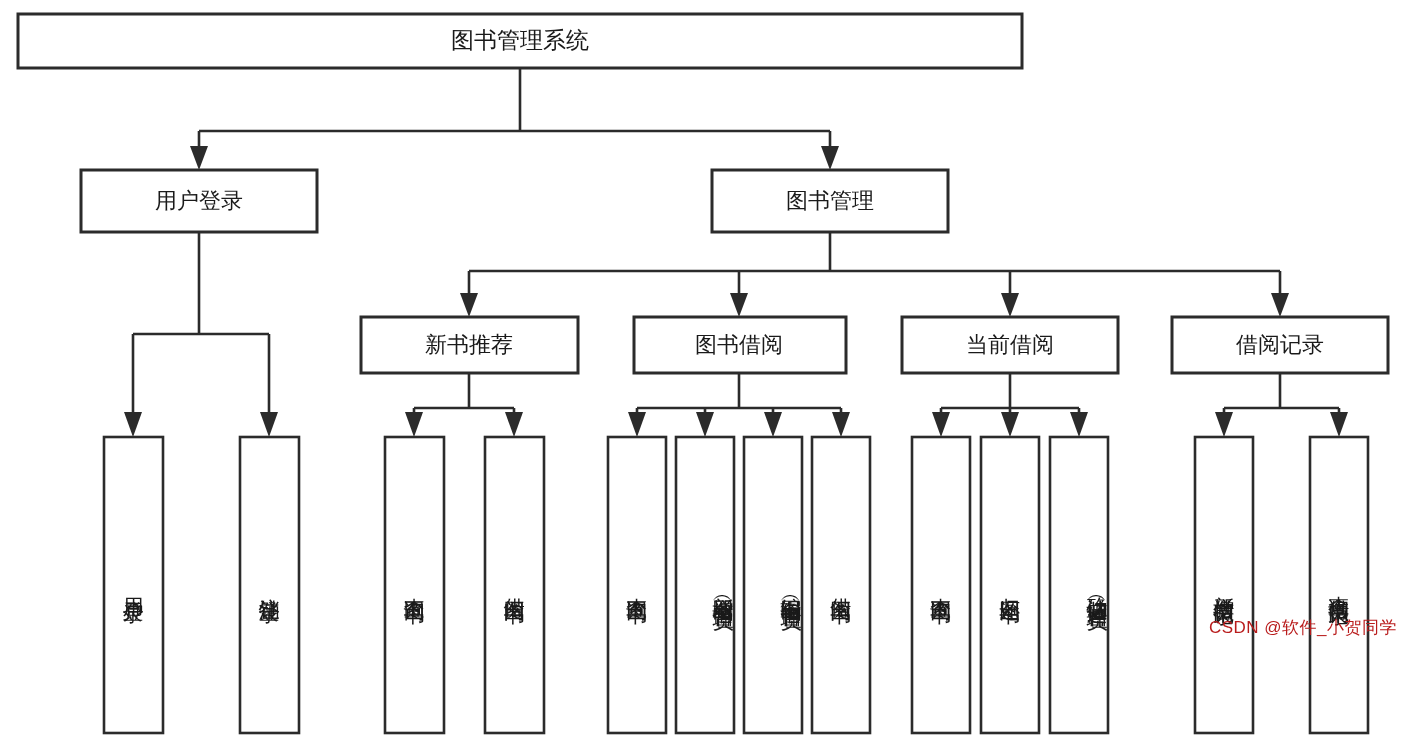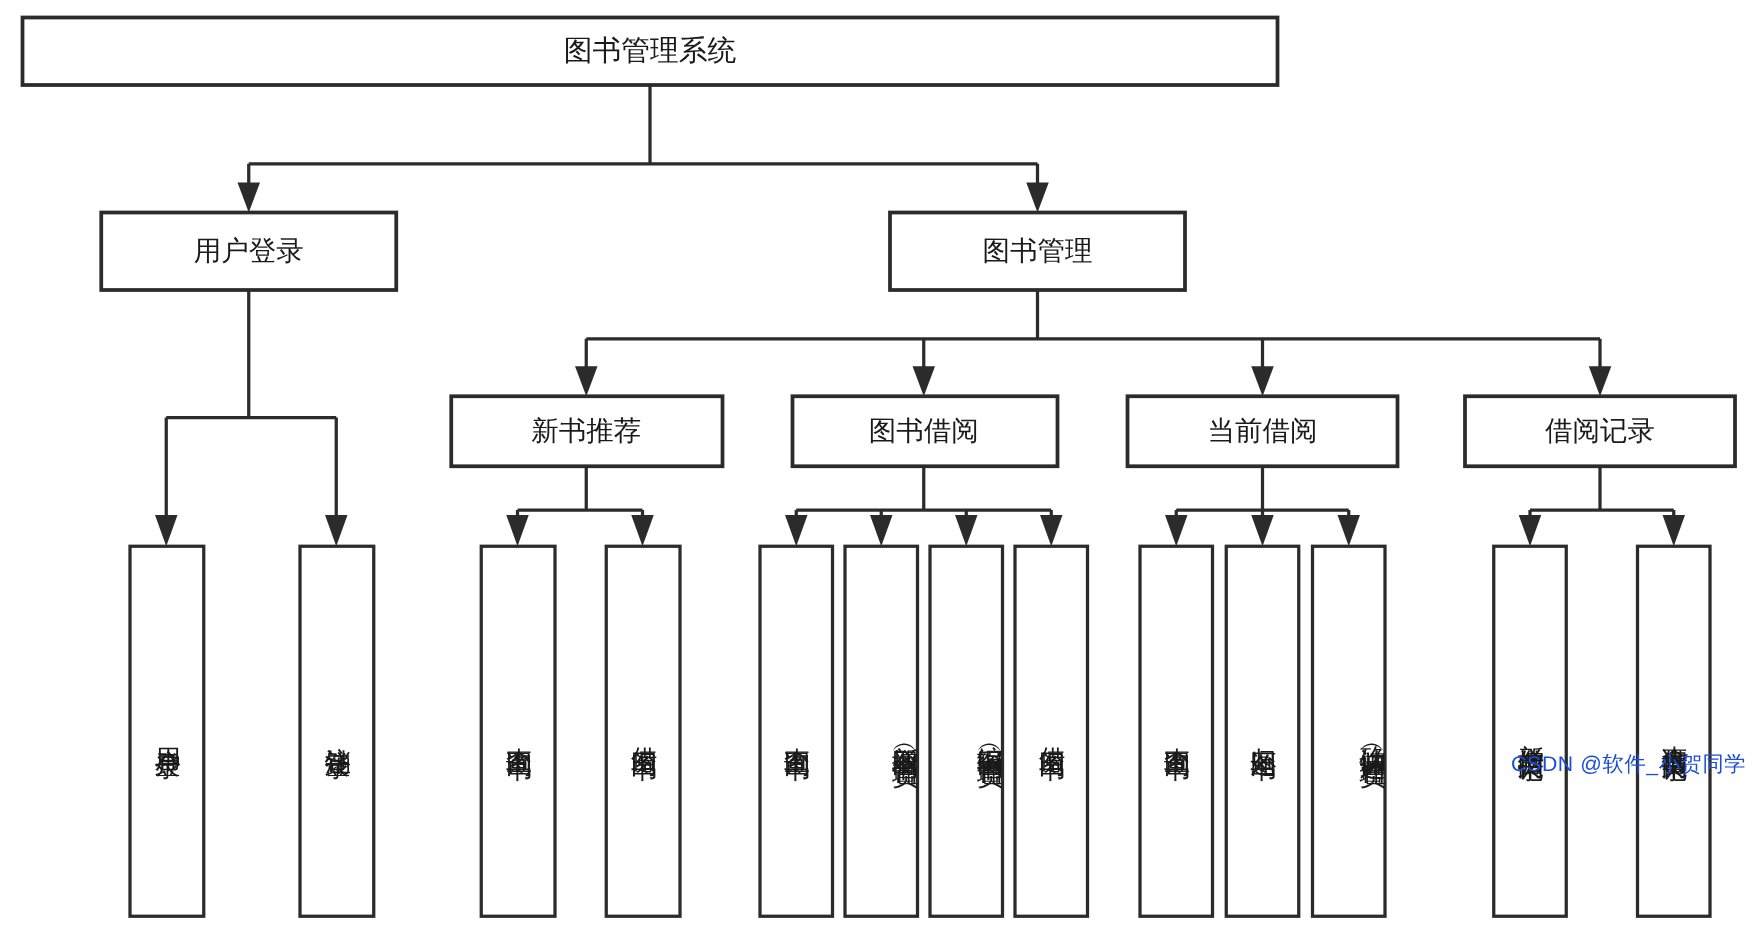--- a/index.html
+++ b/index.html
@@ -63,24 +63,24 @@
     display: flex;
     align-items: center;
     justify-content: center;
     letter-spacing: 2px;
     white-space: nowrap;
     pointer-events: none;
   }
   .watermark {
     position: absolute;
     right: 8px;
-    bottom: 20px;
+    bottom: 4px;
     font-family: "Liberation Sans", "DejaVu Sans", sans-serif;
     font-size: 17px;
-    color: #1d4ed8;
+    color: #b91c1c;
     letter-spacing: 0.5px;
     white-space: nowrap;
   }
 </style>
 </head>
 <body>
 
 <div id="diagram-root">
 
   <svg class="diagram" viewBox="0 0 1405 747">

